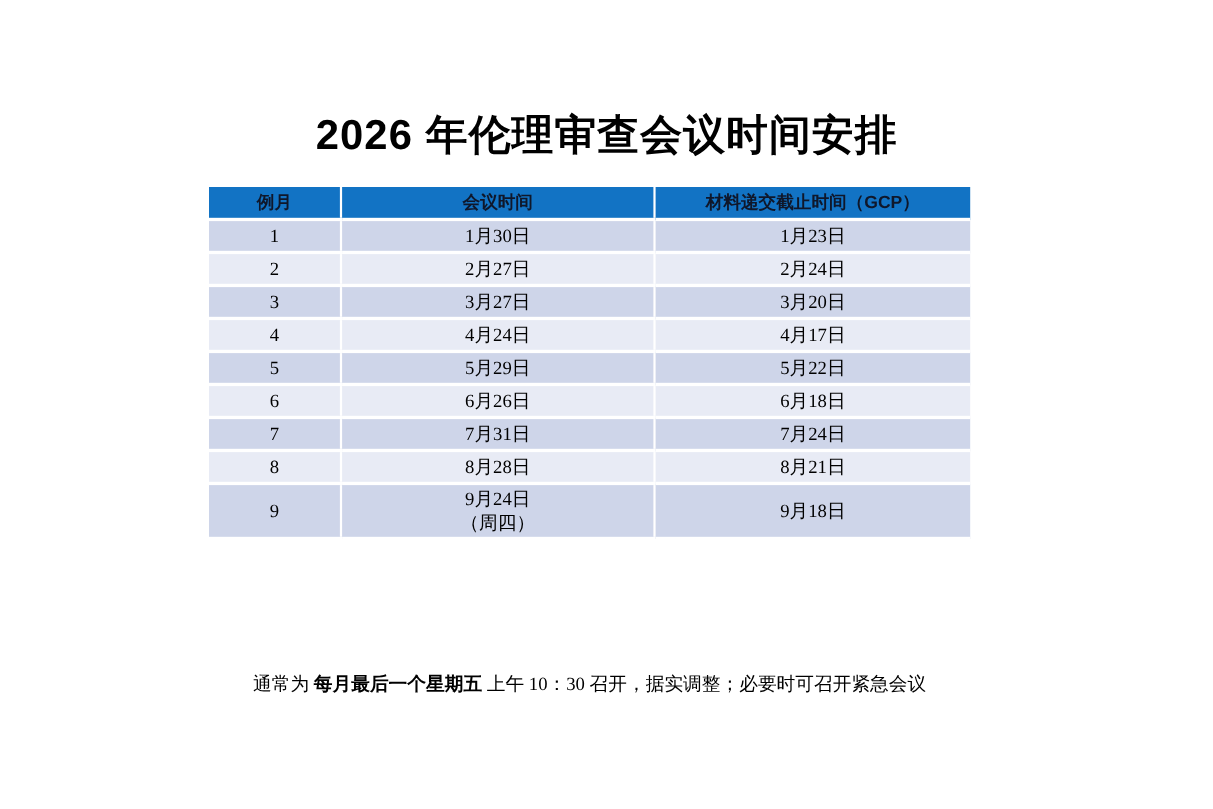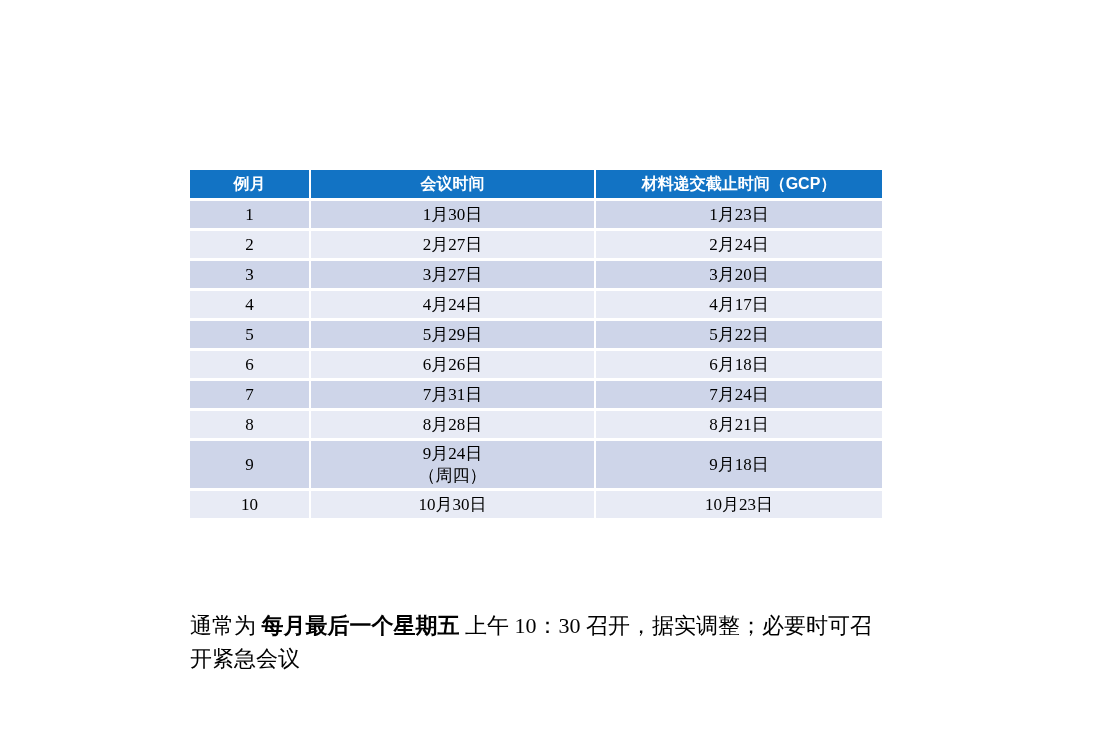--- a/index.html
+++ b/index.html
@@ -32,21 +32,21 @@
   table.schedule {
     position: absolute;
     left: 190px;
     top: 170px;
     width: 692px;
     border-collapse: collapse;
     table-layout: fixed;
   }
   table.schedule th {
     background: #1273C4;
-    color: #ffffff;
+    color: #0f172a;
     font-family: "Liberation Sans", "DejaVu Sans", sans-serif;
     font-weight: bold;
     font-size: 16px;
     height: 26px;
     padding: 1px 0;
     text-align: center;
     vertical-align: middle;
     border-right: 2px solid #ffffff;
     border-bottom: 3px solid #ffffff;
   }
@@ -68,38 +68,39 @@
     margin-left: 30px;
   }
   table.schedule tbody tr:nth-child(odd) td { background: #CED5E9; }
   table.schedule tbody tr:nth-child(even) td { background: #E8EBF5; }
   table.schedule tbody tr.tall td { height: 47px; }
   .footer {
     position: absolute;
     left: 190px;
     top: 609px;
     width: 692px;
-    text-align: left;
-    font-size: 22px;
+    text-align: center;
+    font-size: 17px;
     color: #000000;
   }
   .footer p {
     margin: 0 0 6px 0;
     line-height: 1.5;
   }
   .footer .em {
     font-family: "Liberation Sans", "DejaVu Sans", sans-serif;
     font-weight: bold;
   }
 </style>
 </head>
 <body>
 
 <div class="page">
 
+  <h1 class="title">2026 年伦理审查会议时间安排</h1>
 
   <table class="schedule">
     <colgroup>
       <col style="width:120px">
       <col style="width:285px">
       <col style="width:287px">
     </colgroup>
     <thead>
       <tr>
         <th>例月</th>
@@ -147,25 +148,20 @@
         <td>8</td>
         <td>8月28日</td>
         <td>8月21日</td>
       </tr>
       <tr class="tall">
         <td>9</td>
         <td>9月24日
 （周四）</td>
         <td>9月18日</td>
       </tr>
-      <tr>
-        <td>10</td>
-        <td>10月30日</td>
-        <td>10月23日</td>
-      </tr>
     </tbody>
   </table>
 
   <div class="footer">
     <p><span>通常为 </span><span class="em">每月最后一个星期五</span><span> 上午 10：30 召开，据实调整；必要时可召开紧急会议</span></p>
   </div>
 
 </div>
 
 </body></html>

